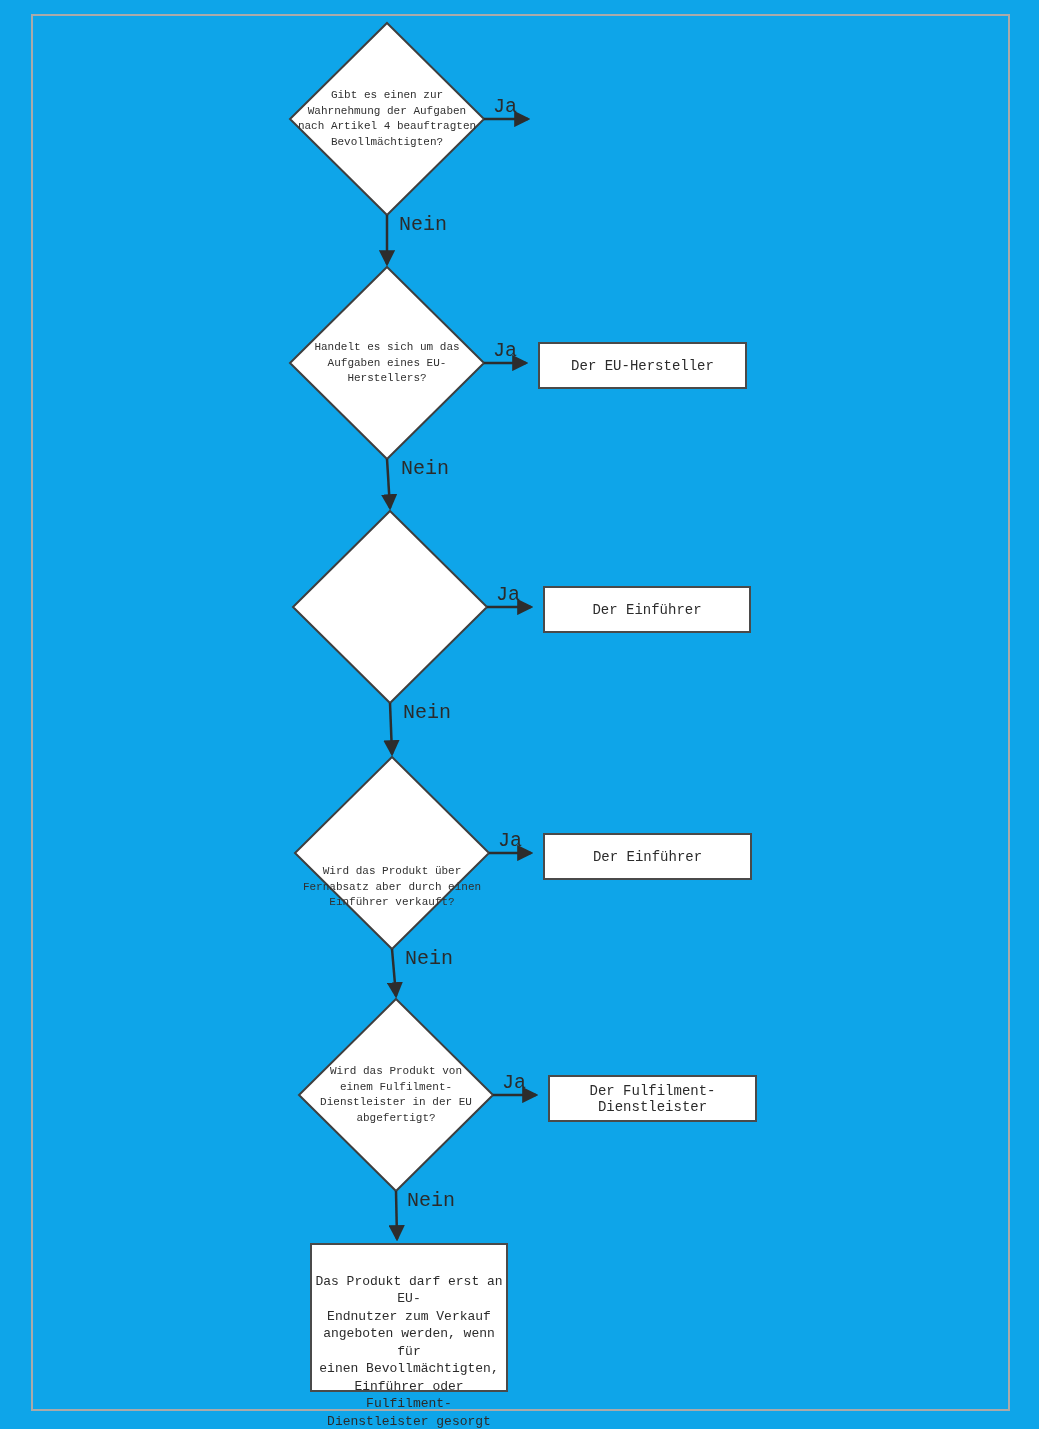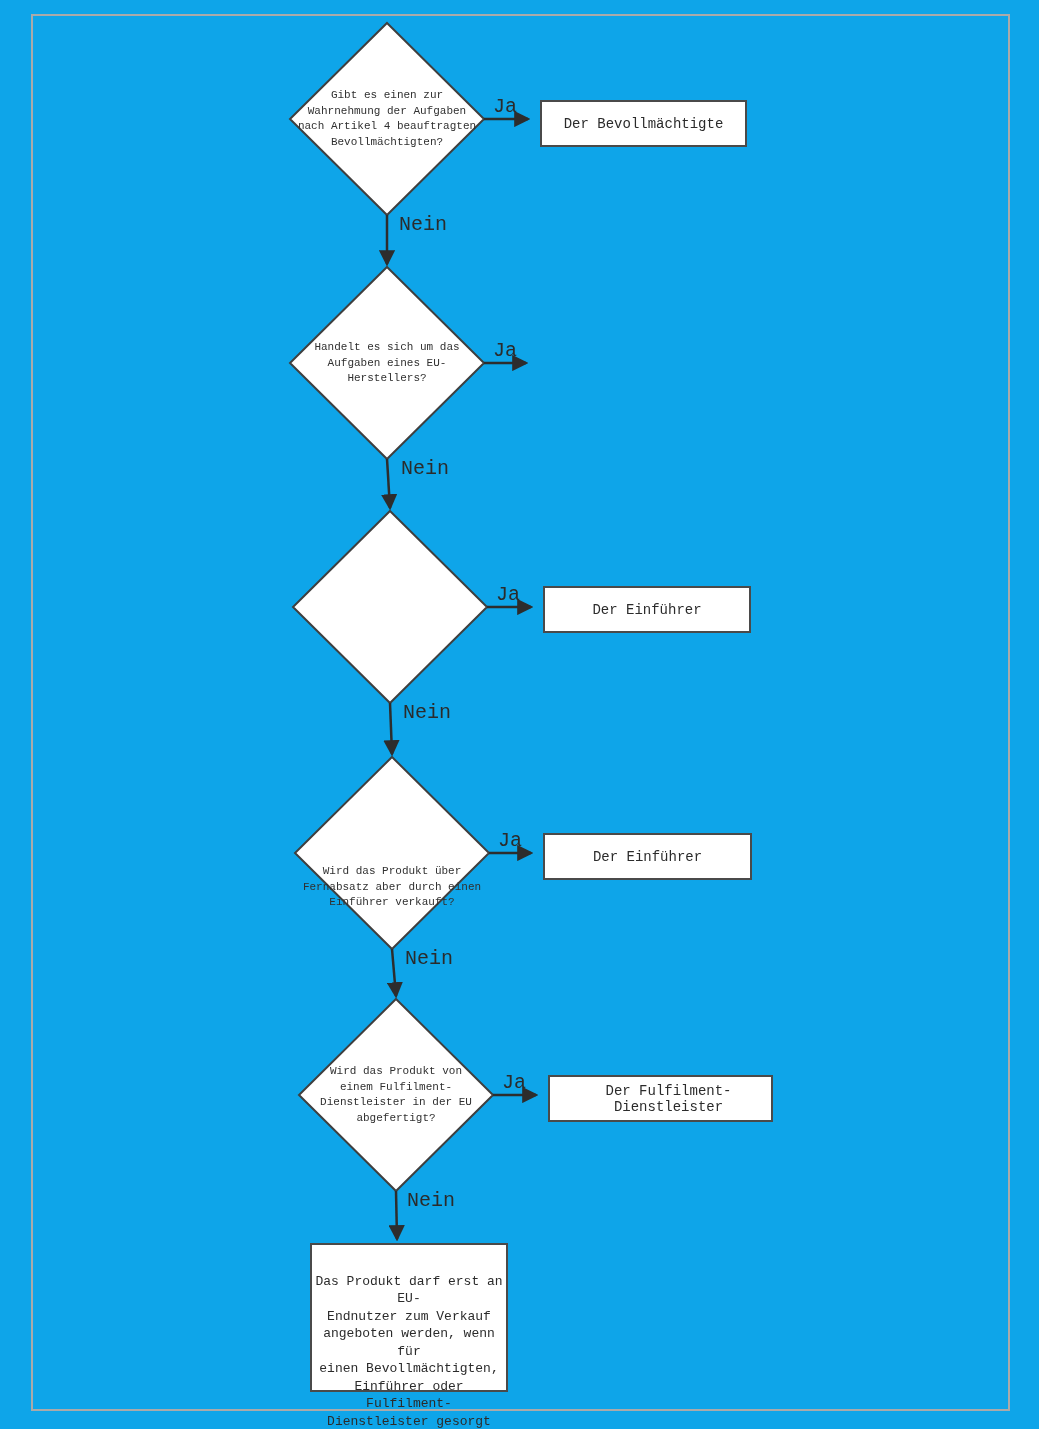--- a/index.html
+++ b/index.html
@@ -92,29 +92,29 @@
     <line x1="390" y1="703" x2="392" y2="754" stroke="#2d2d2d" stroke-width="2.5" marker-end="url(#arrow)"></line>
     <line x1="392" y1="949" x2="396" y2="996" stroke="#2d2d2d" stroke-width="2.5" marker-end="url(#arrow)"></line>
     <line x1="396" y1="1191" x2="397" y2="1239" stroke="#2d2d2d" stroke-width="2.5" marker-end="url(#arrow)"></line>
   </svg>
 
   <div class="q-text" style="left:387px; top:119px;">Gibt es einen zur
 Wahrnehmung der Aufgaben
 nach Artikel 4 beauftragten
 Bevollmächtigten?</div>
   <div class="edge-label" style="left:493px; top:98px;">Ja</div>
-  <div class="result-box" style="left:540px; top:100px; width:203px; height:43px;">
-    <span>Der Bevollmächtigte</span>
-  </div>
   <div class="edge-label" style="left:399px; top:216px;">Nein</div>
 
   <div class="q-text" style="left:387px; top:363px;">Handelt es sich um das
 Aufgaben eines EU-
 Herstellers?</div>
   <div class="edge-label" style="left:493px; top:342px;">Ja</div>
+  <div class="result-box" style="left:538px; top:342px; width:205px; height:43px;">
+    <span>Der EU-Hersteller</span>
+  </div>
   <div class="edge-label" style="left:401px; top:460px;">Nein</div>
 
   <div class="edge-label" style="left:496px; top:586px;">Ja</div>
   <div class="result-box" style="left:543px; top:586px; width:204px; height:43px;">
     <span>Der Einführer</span>
   </div>
   <div class="edge-label" style="left:403px; top:704px;">Nein</div>
 
   <div class="q-text" style="left:392px; top:887px;">Wird das Produkt über
 Fernabsatz aber durch einen
@@ -123,21 +123,21 @@
   <div class="result-box" style="left:543px; top:833px; width:205px; height:43px;">
     <span>Der Einführer</span>
   </div>
   <div class="edge-label" style="left:405px; top:950px;">Nein</div>
 
   <div class="q-text" style="left:396px; top:1095px;">Wird das Produkt von
 einem Fulfilment-
 Dienstleister in der EU
 abgefertigt?</div>
   <div class="edge-label" style="left:502px; top:1074px;">Ja</div>
-  <div class="result-box" style="left:548px; top:1075px; width:205px; height:43px;padding-left:16px;">
+  <div class="result-box" style="left:548px; top:1075px; width:205px; height:43px;">
     <span>Der Fulfilment-Dienstleister</span>
   </div>
   <div class="edge-label" style="left:407px; top:1192px;">Nein</div>
 
   <div class="final-box" style="left:310px; top:1243px; width:198px; height:149px;">
     <span>Das Produkt darf erst an EU-
 Endnutzer zum Verkauf
 angeboten werden, wenn für
 einen Bevollmächtigten,
 Einführer oder Fulfilment-

